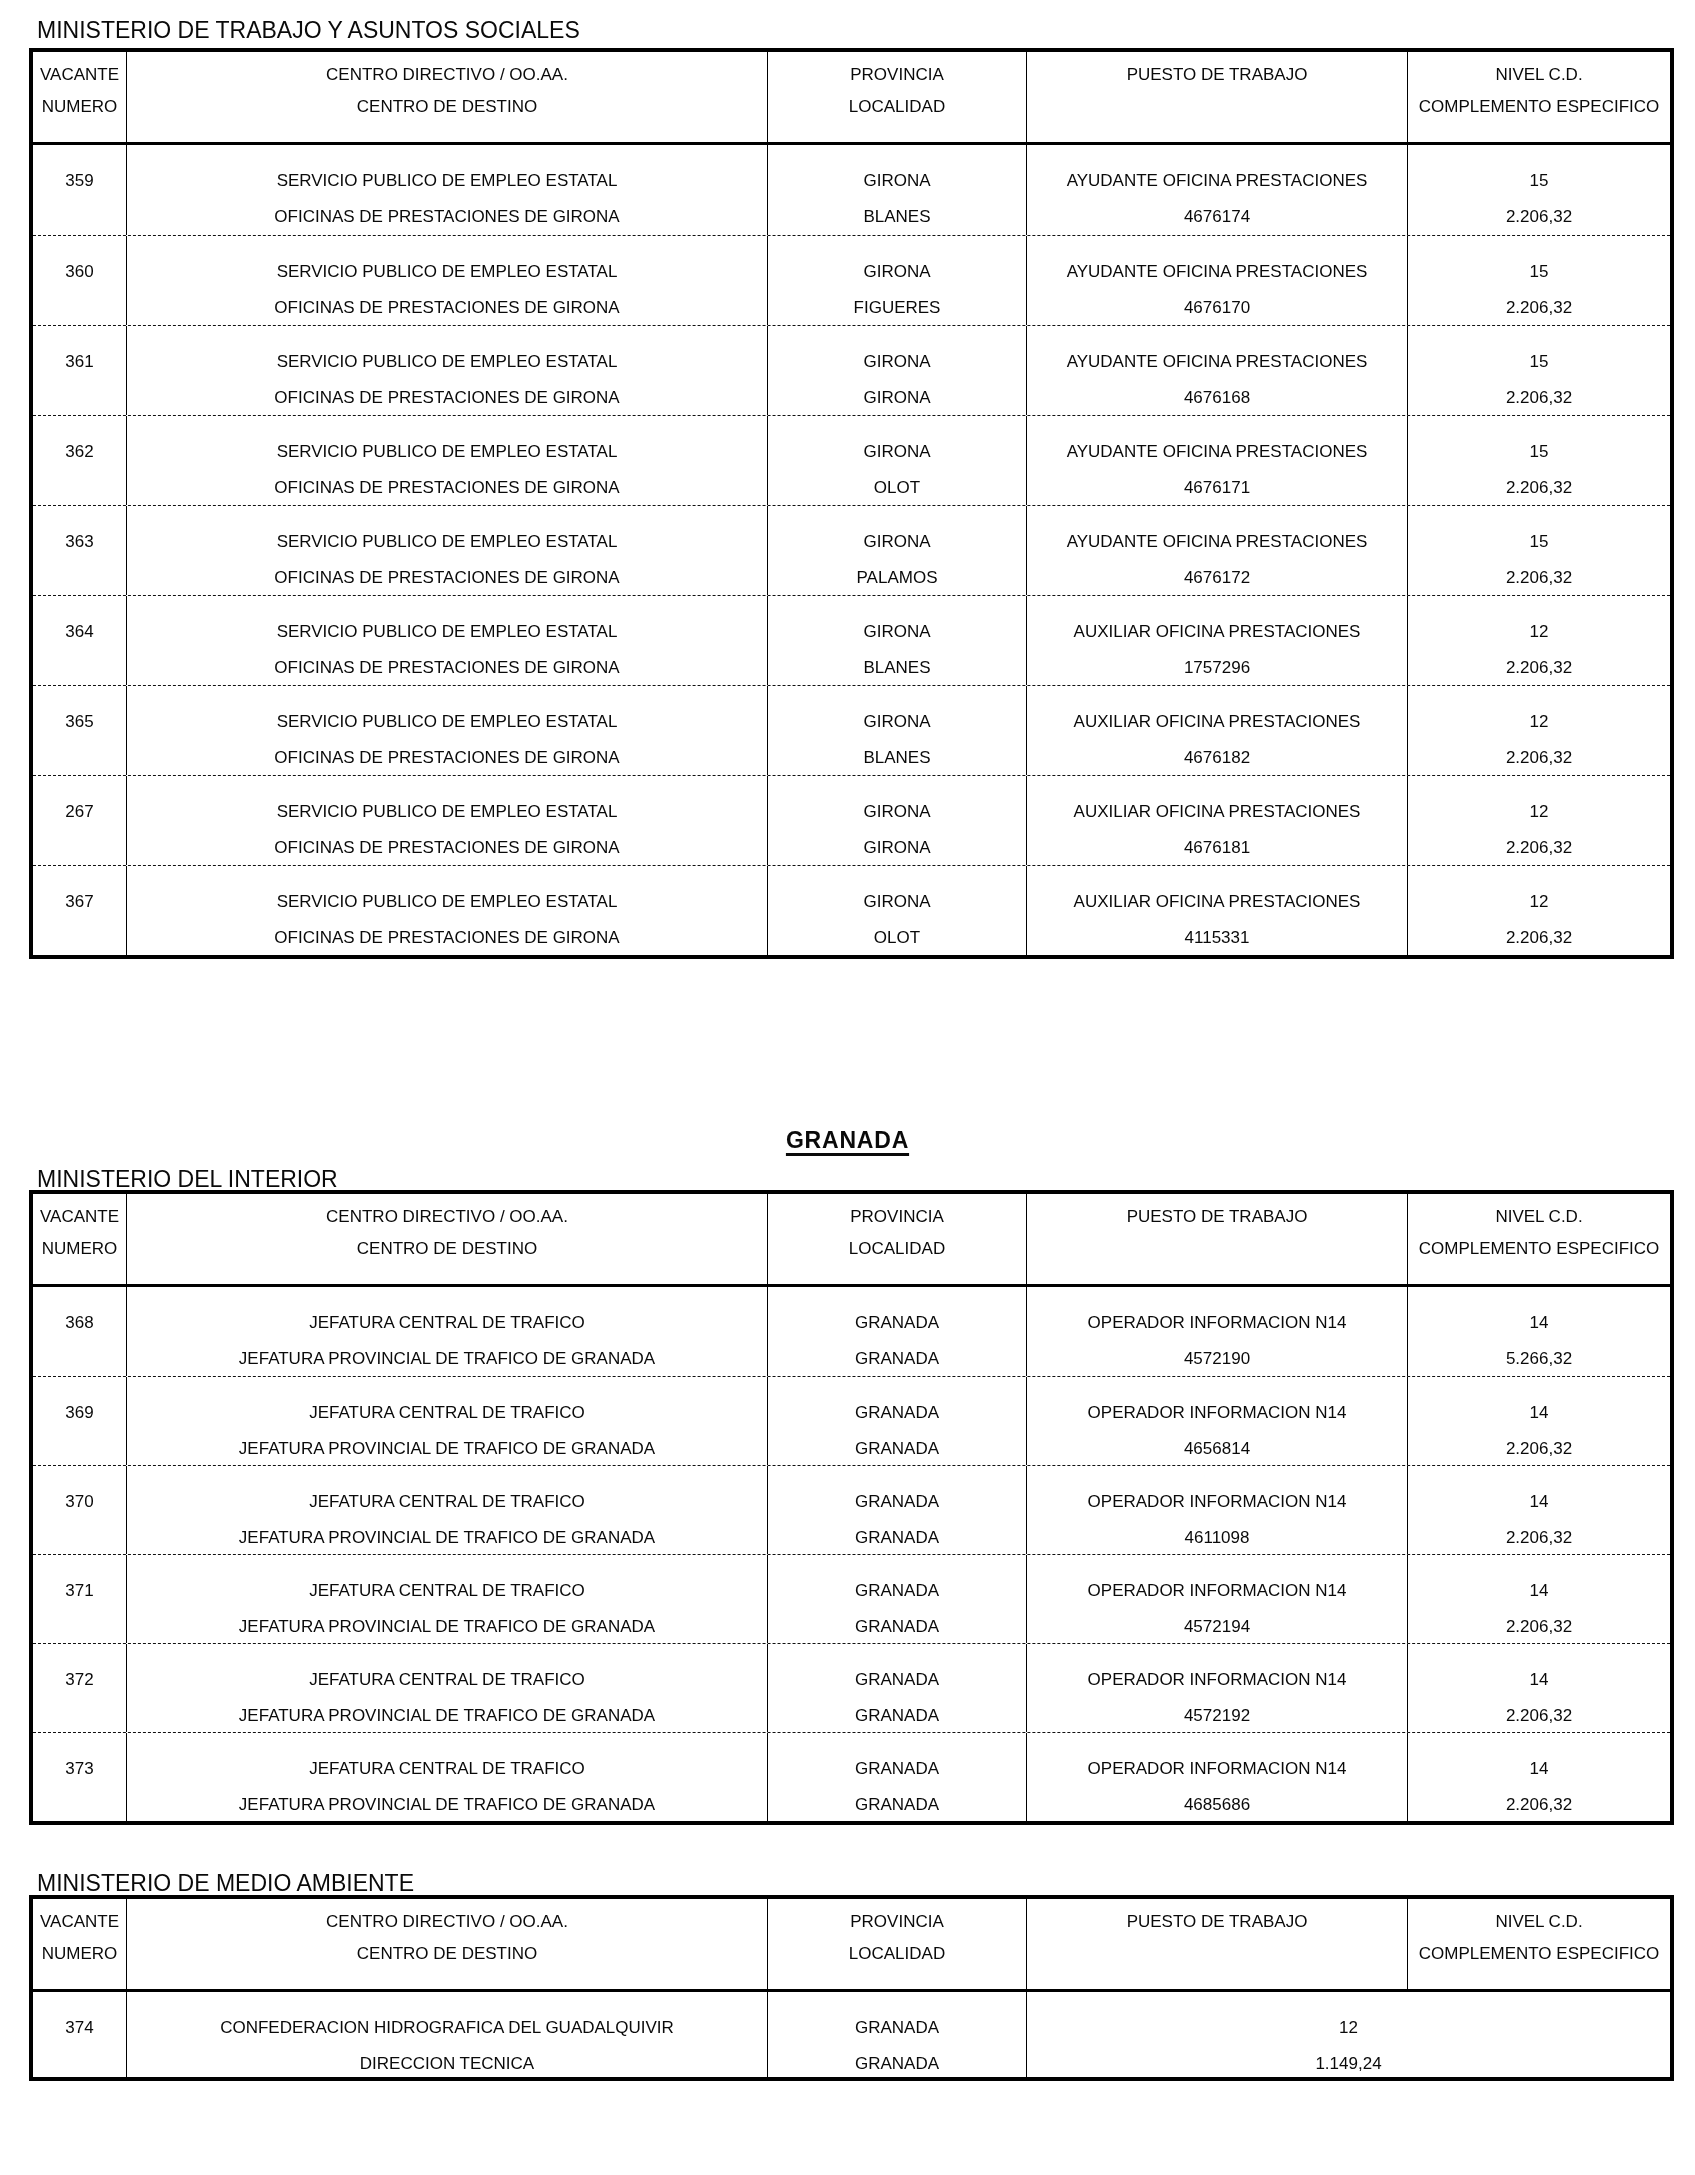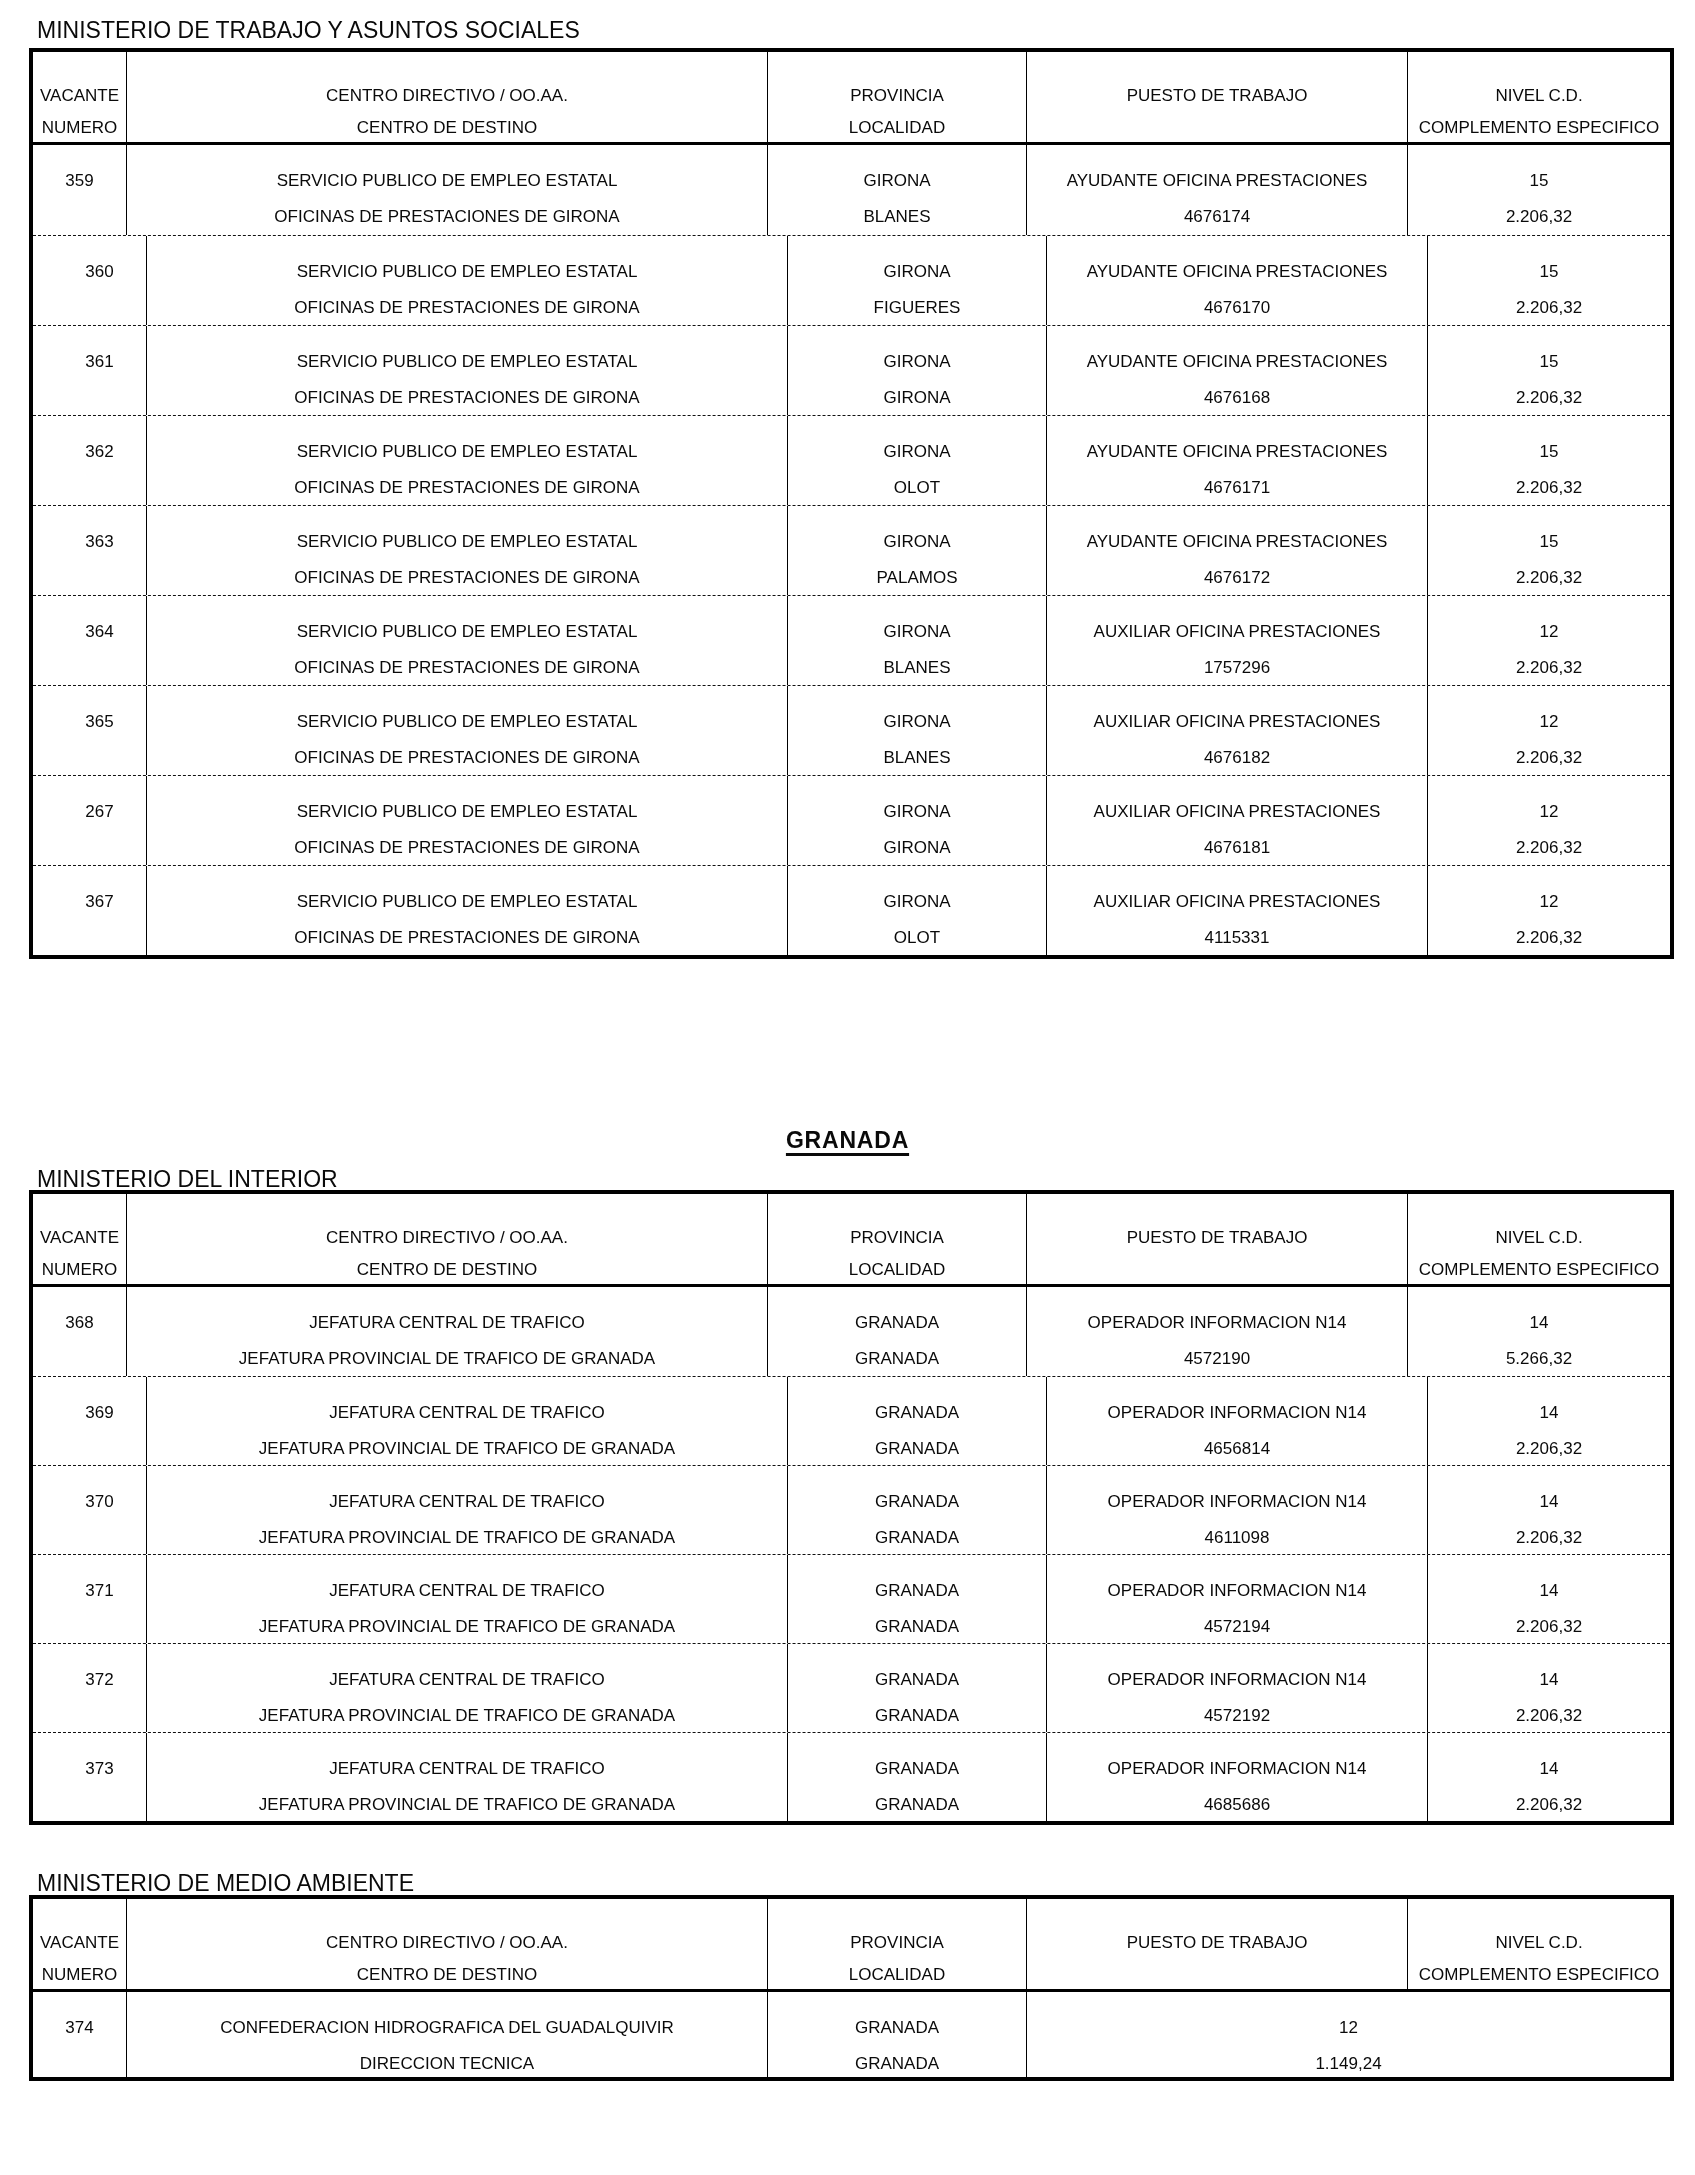--- a/index.html
+++ b/index.html
@@ -49,30 +49,30 @@
   }
   .tbl-1 { top: 48px; }
   .tbl-2 { top: 1190px; }
   .tbl-3 { top: 1895px; }
   .row { display: flex; box-sizing: border-box; width: 100%; }
   .hrow { height: 93px; border-bottom: 3.4px solid #000; }
   .drow { }
   .tbl-1 .drow { height: 90px; }
   .tbl-2 .drow { height: 89px; }
   .tbl-3 .drow { height: 85px; }
-  .drow + .drow { border-top: 1.7px dashed #111; padding-left: 20px; }
+  .drow + .drow { border-top: 1.7px dashed #111; }
   .cell {
     box-sizing: border-box;
     display: flex;
     flex-direction: column;
     align-items: center;
     padding-top: 26px;
     overflow: hidden;
   }
-  .hrow .cell { padding-top: 34px; }
+  .hrow .cell { padding-top: 13px; }
   .cell:not(:last-child) { border-right: 1.7px solid #000; }
   .c0 { flex: 0 0 94px; }
   .c1 { flex: 0 0 641px; }
   .c2 { flex: 0 0 259px; }
   .c3 { flex: 0 0 381px; }
   .c4 { flex: 1 1 auto; }
   .line {
     font-size: 17px;
     line-height: 20.3px;
     height: 20.3px;

